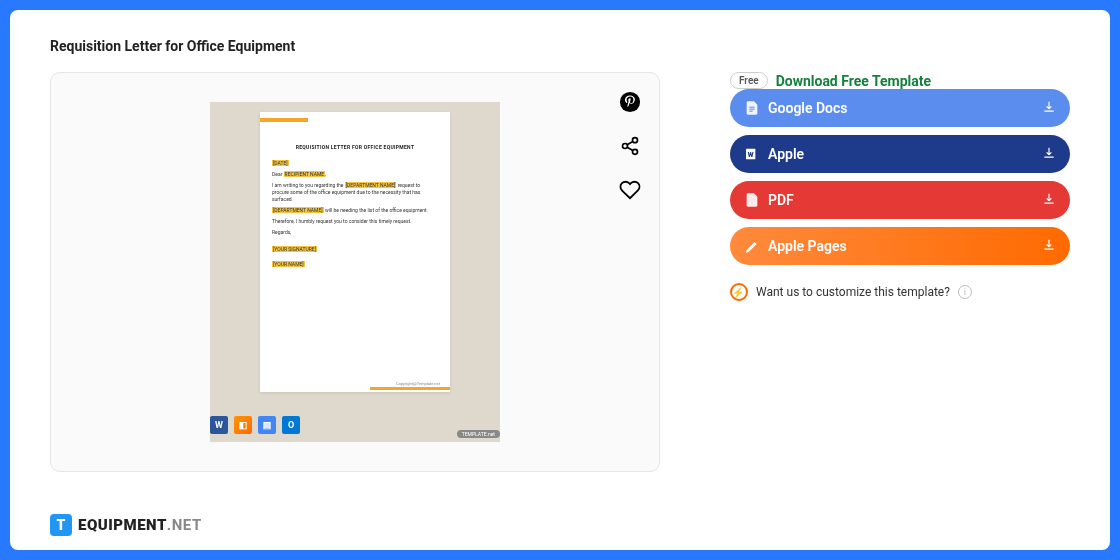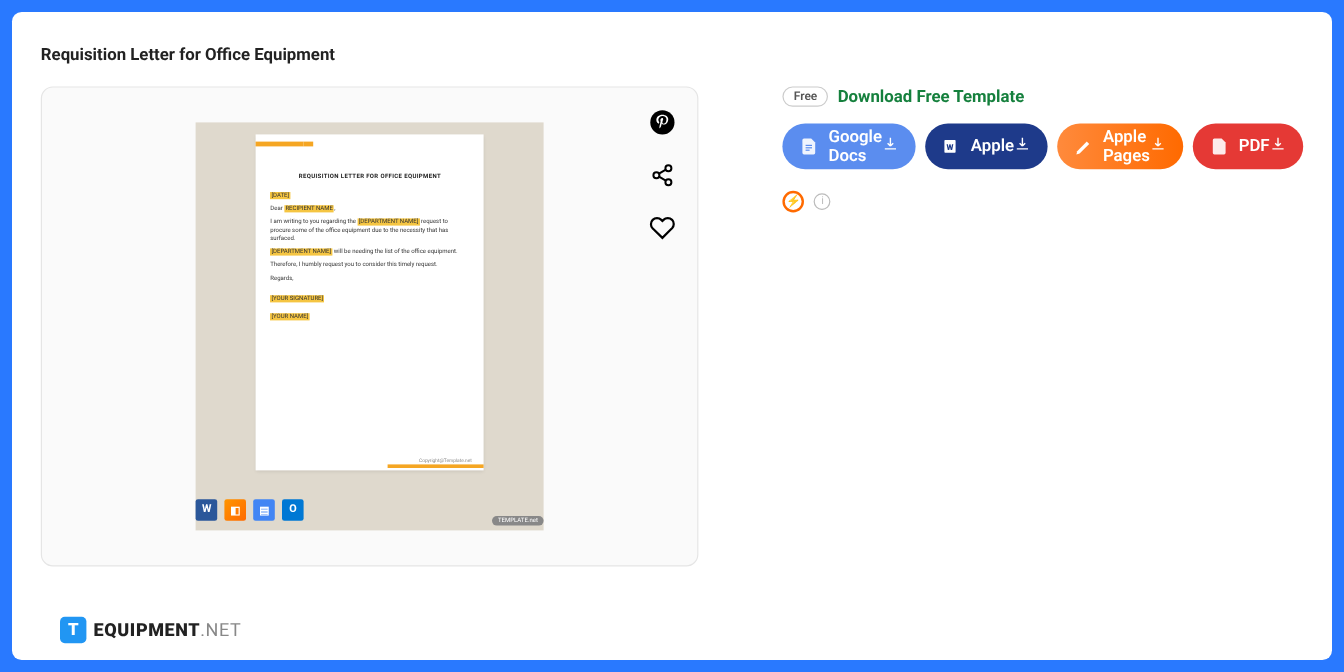--- a/index.html
+++ b/index.html
@@ -1,17 +1,17 @@
 <!DOCTYPE html>
 <html><head>
 <meta charset="utf-8">
 <style>
 *{box-sizing:border-box;margin:0;padding:0}
 body{font-family:-apple-system,BlinkMacSystemFont,"Segoe UI",Roboto,Arial,sans-serif;background:#2979ff;width:1120px;height:560px;overflow:hidden}
-.frame{background:#fff;margin:10px;border-radius:8px;height:540px;padding:28px 24px;position:relative}
+.frame{background:#fff;margin:10px;border-radius:8px;height:540px;padding:28px 40px;position:relative}
 .title{font-size:14px;font-weight:700;color:#222;margin-bottom:18px}
 .main{display:flex;gap:70px}
 .preview-card{width:610px;height:400px;border:1px solid #e5e5e5;border-radius:10px;position:relative;display:flex;align-items:center;justify-content:center;background:#fafafa}
 .doc-bg{width:290px;height:340px;background:#dfd9cd;display:flex;flex-direction:column;align-items:center;position:relative}
 .doc-page{width:190px;height:280px;background:#fff;margin-top:10px;box-shadow:0 1px 3px rgba(0,0,0,0.1);position:relative;padding:14px 12px;font-size:5px;color:#333}
 .doc-stripe{position:absolute;top:6px;left:0;height:4px;width:40px;background:#f5a623}
 .doc-stripe2{position:absolute;top:6px;left:40px;height:4px;width:8px;background:#f5a623}
 .doc-title{text-align:center;font-size:5px;font-weight:700;color:#222;margin:18px 0 10px;letter-spacing:0.3px}
 .hl{background:#f5c542;padding:0 1px}
 .doc-line{margin:4px 0;line-height:1.4}
@@ -20,38 +20,38 @@
 .format-icons{position:absolute;bottom:8px;left:50%;transform:translateX(-145px);display:flex;gap:6px}
 .fi{width:18px;height:18px;border-radius:2px;display:flex;align-items:center;justify-content:center;font-size:9px;color:#fff;font-weight:700}
 .fi-word{background:#2b579a}
 .fi-pages{background:linear-gradient(135deg,#ff9500,#ff6a00)}
 .fi-docs{background:#4285f4}
 .fi-outlook{background:#0078d4}
 .badge{position:absolute;bottom:4px;right:50%;transform:translateX(145px);background:#888;color:#fff;font-size:5px;padding:1px 5px;border-radius:6px}
 .side-icons{position:absolute;top:18px;right:18px;display:flex;flex-direction:column;gap:22px}
 .side-icons .ic{width:22px;height:22px;display:flex;align-items:center;justify-content:center;cursor:pointer}
 .right{flex:1}
-.dl-header{display:flex;align-items:center;gap:8px;margin-bottom:14px}
+.dl-header{display:flex;align-items:center;gap:8px;margin-bottom:0}
 .free-pill{border:1px solid #ccc;border-radius:10px;font-size:10px;padding:2px 8px;color:#555;font-weight:600}
 .dl-title{font-size:14px;font-weight:700;color:#15803d}
-.btns{display:grid;grid-template-columns:1fr 1fr 1fr 1fr;gap:8px;margin-bottom:18px}
+.btns{display:grid;grid-template-columns:1fr;gap:8px;margin-bottom:18px}
 .btn{height:38px;border-radius:19px;display:flex;align-items:center;padding:0 14px;color:#fff;font-size:14px;font-weight:600;cursor:pointer;position:relative}
 .btn .lead{margin-right:8px;display:flex}
 .btn .dl{margin-left:auto}
 .btn-docs{background:#5b8def}
 .btn-word{background:#1e3a8a}
 .btn-pages{background:linear-gradient(90deg,#ff8a3c,#ff6a00)}
 .btn-pdf{background:#e53935}
 .customize{display:flex;align-items:center;gap:8px;font-size:12px;color:#333}
 .bolt{width:18px;height:18px;border:2px solid #ff6a00;border-radius:50%;display:flex;align-items:center;justify-content:center;color:#ff6a00;font-size:10px}
 .info{width:14px;height:14px;border:1px solid #bbb;border-radius:50%;display:flex;align-items:center;justify-content:center;font-size:9px;color:#bbb}
 .footer{position:absolute;bottom:14px;left:40px;display:flex;align-items:center;gap:6px}
 .logo-sq{width:22px;height:22px;background:#2196f3;border-radius:4px;color:#fff;display:flex;align-items:center;justify-content:center;font-weight:900;font-size:14px}
 .logo-txt{font-weight:900;font-size:15px;letter-spacing:0.5px;color:#222}
-.logo-net{font-weight:400;color:#888}
+.logo-net{font-weight:700;color:#888}
 </style>
 </head>
 <body>
 
 <div class="frame">
   <div class="title">Requisition Letter for Office Equipment</div>
   <div class="main">
     <div class="preview-card">
       <div class="doc-bg">
         <div class="doc-page">
@@ -126,45 +126,46 @@
               <svg width="16" height="16" viewBox="0 0 24 24">
                 <rect x="3" y="4" width="14" height="16" rx="1" fill="#fff"></rect>
                 <text x="10" y="16" font-size="10" fill="#1e3a8a" font-weight="900" text-anchor="middle">W</text>
               </svg>
             </span>
           <span>Apple</span>
           <span class="dl"><svg width="14" height="14" viewBox="0 0 24 24" fill="#fff">
                 <path d="M12 3v12m0 0l-4-4m4 4l4-4M4 19h16" stroke="#fff" stroke-width="2" fill="none"></path>
               </svg></span>
         </div>
+        <div class="btn btn-pdf">
+          <span class="lead">
+              <svg width="16" height="16" viewBox="0 0 24 24" fill="#fff">
+                <path d="M6 2h9l5 5v13a2 2 0 0 1-2 2H6a2 2 0 0 1-2-2V4a2 2 0 0 1 2-2z" opacity="0.9"></path>
+              </svg>
+            </span>
+          <span>PDF</span>
+          <span class="dl"><svg width="14" height="14" viewBox="0 0 24 24" fill="#fff">
+                <path d="M12 3v12m0 0l-4-4m4 4l4-4M4 19h16" stroke="#fff" stroke-width="2" fill="none"></path>
+              </svg></span>
+        </div>
         <div class="btn btn-pages">
           <span class="lead">
               <svg width="16" height="16" viewBox="0 0 24 24" fill="#fff">
                 <path d="M4 18L16 6l3 3L7 21l-4 1 1-4z"></path>
               </svg>
             </span>
           <span>Apple Pages</span>
           <span class="dl"><svg width="14" height="14" viewBox="0 0 24 24" fill="#fff">
                 <path d="M12 3v12m0 0l-4-4m4 4l4-4M4 19h16" stroke="#fff" stroke-width="2" fill="none"></path>
               </svg></span>
         </div>
-        <div class="btn btn-pdf">
-          <span class="lead">
-              <svg width="16" height="16" viewBox="0 0 24 24" fill="#fff">
-                <path d="M6 2h9l5 5v13a2 2 0 0 1-2 2H6a2 2 0 0 1-2-2V4a2 2 0 0 1 2-2z" opacity="0.9"></path>
-              </svg>
-            </span>
-          <span>PDF</span>
-          <span class="dl"><svg width="14" height="14" viewBox="0 0 24 24" fill="#fff">
-                <path d="M12 3v12m0 0l-4-4m4 4l4-4M4 19h16" stroke="#fff" stroke-width="2" fill="none"></path>
-              </svg></span>
-        </div>
       </div>
       <div class="customize">
         <span class="bolt">⚡</span>
+        <span>Want us to customize this template?</span>
         <span class="info">i</span>
       </div>
     </div>
   </div>
   <div class="footer">
     <div class="logo-sq">T</div>
     <div class="logo-txt"><span>EQUIPMENT</span><span class="logo-net">.NET</span></div>
   </div>
 </div>
 

